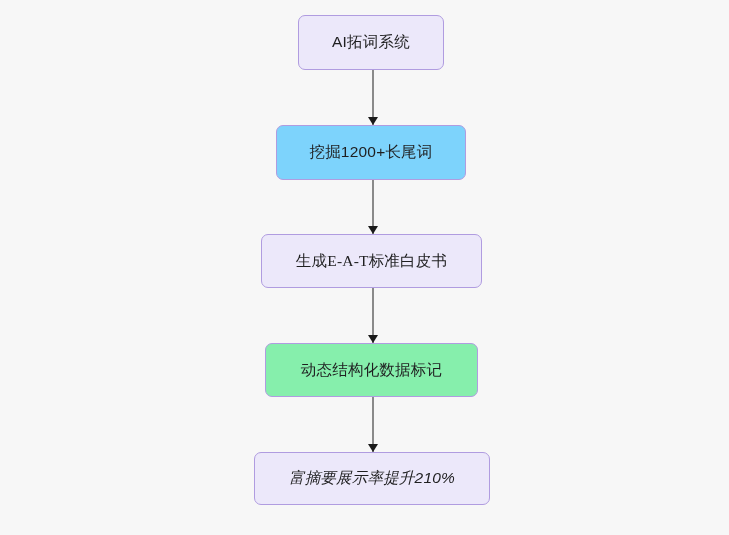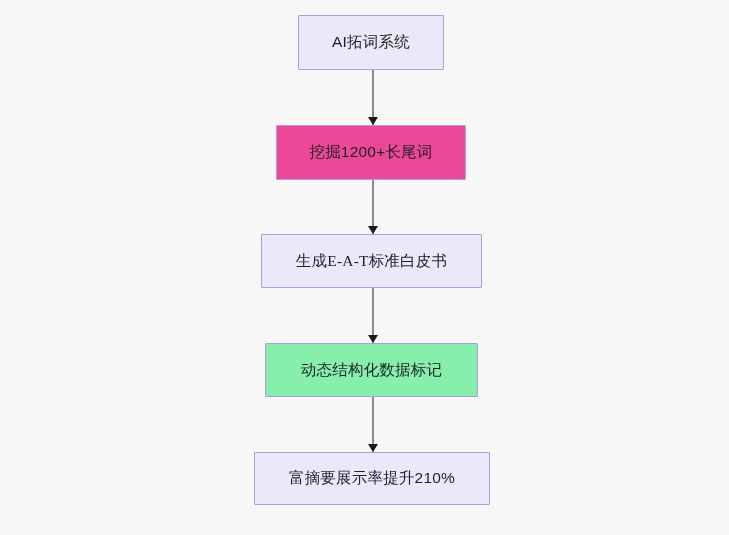--- a/index.html
+++ b/index.html
@@ -17,21 +17,21 @@
   #flowchart-canvas {
     position: relative;
     width: 729px;
     height: 535px;
   }
   .node {
     position: absolute;
     box-sizing: border-box;
     background: #ece8fa;
     border: 1.7px solid #b09ce0;
-    border-radius: 1px;
+    border-radius: 7px;
     display: flex;
     align-items: center;
     justify-content: center;
     color: #1f1f20;
     font-size: 15.5px;
     line-height: 1.2;
     letter-spacing: 0.2px;
     white-space: nowrap;
   }
   .node-label {
@@ -77,26 +77,26 @@
     <div class="connector-head" style="top: 47px; border-top-color: rgb(26, 26, 26);"></div>
   </div>
   <div class="connector" style="left: 372px; top: 397px; width: 2px; height: 55px;">
     <div class="connector-line" style="height: 55px; background: rgb(138, 138, 138);"></div>
     <div class="connector-head" style="top: 47px; border-top-color: rgb(26, 26, 26);"></div>
   </div>
 
   <div class="node" style="left: 298px; top: 15px; width: 146px; height: 55px; background: rgb(236, 232, 250); border-color: rgb(176, 156, 224); color: rgb(31, 31, 32);">
     <span class="node-label">AI拓词系统</span>
   </div>
-  <div class="node" style="left: 276px; top: 125px; width: 190px; height: 55px; background: #ec4899; border-color: rgb(176, 156, 224); color: rgb(31, 31, 32);">
+  <div class="node" style="left: 276px; top: 125px; width: 190px; height: 55px; background: #7dd3fc; border-color: rgb(176, 156, 224); color: rgb(31, 31, 32);">
     <span class="node-label">挖掘1200+长尾词</span>
   </div>
   <div class="node" style="left: 261px; top: 234px; width: 221px; height: 54px; background: rgb(236, 232, 250); border-color: rgb(176, 156, 224); color: rgb(31, 31, 32); font-family: Liberation Serif, serif;">
     <span class="node-label">生成E-A-T标准白皮书</span>
   </div>
   <div class="node" style="left: 265px; top: 343px; width: 213px; height: 54px; background: #86efac; border-color: rgb(176, 156, 224); color: rgb(31, 31, 32);">
     <span class="node-label">动态结构化数据标记</span>
   </div>
-  <div class="node" style="left: 254px; top: 452px; width: 236px; height: 53px; background: rgb(236, 232, 250); border-color: rgb(176, 156, 224); color: rgb(31, 31, 32);">
+  <div class="node" style="left: 254px; top: 452px; width: 236px; height: 53px; background: rgb(236, 232, 250); border-color: rgb(176, 156, 224); color: rgb(31, 31, 32); font-style: italic;">
     <span class="node-label">富摘要展示率提升210%</span>
   </div>
 
 </div>
 
 </body></html>

